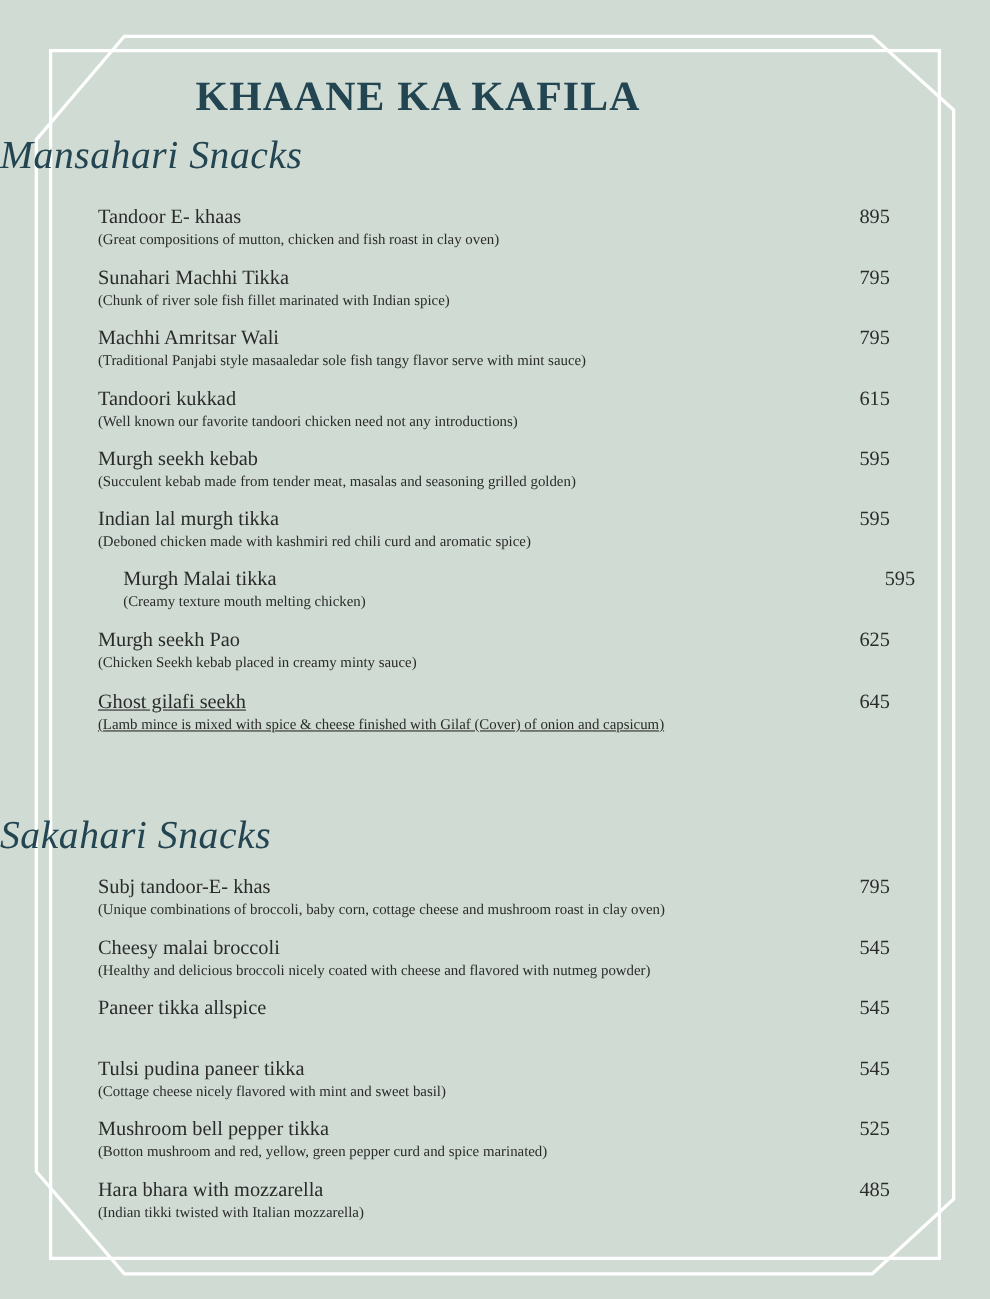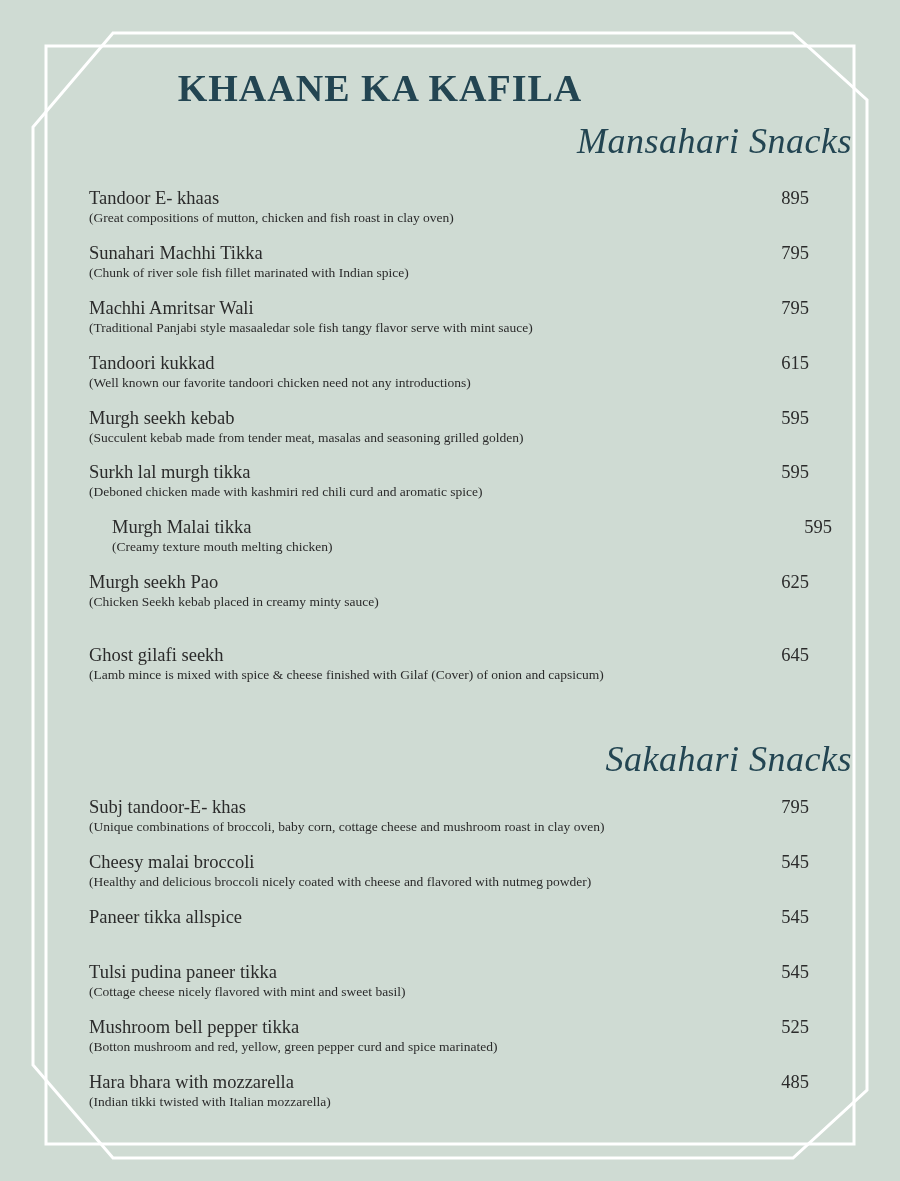--- a/index.html
+++ b/index.html
@@ -1,19 +1,19 @@
 <!DOCTYPE html>
 <html><head>
 <meta charset="utf-8">
 <style>
   html, body { margin:0; padding:0; }
   body { width:900px; height:1181px; background:#cfdbd3; position:relative; overflow:hidden; font-family:"DejaVu Serif", "Liberation Serif", serif; color:#2b2b2b; }
   svg.frame { position:absolute; left:0; top:0; width:900px; height:1181px; pointer-events:none; }
   .title { position:absolute; left:0; width:760px; text-align:center; top:66px; font-family:"Liberation Serif", serif; font-weight:bold; font-size:38px; letter-spacing:1px; color:#234552; }
-  .section-title { position:absolute; left:0; width:852px; text-align:right; font-family:"Liberation Serif", serif; font-style:italic; font-size:36px; color:#234552; letter-spacing:0.5px; }
+  .section-title { position:absolute; left:0; width:852px; text-align:left; font-family:"Liberation Serif", serif; font-style:italic; font-size:36px; color:#234552; letter-spacing:0.5px; }
   .item { position:absolute; left:89px; width:720px; }
   .item .name { font-family:"Liberation Serif", serif; font-size:18.5px; color:#2b2b2b; line-height:22px; }
   .item .desc { font-family:"Liberation Serif", serif; font-size:13.5px; color:#2b2b2b; line-height:18px; }
   .item .price { position:absolute; right:0; top:0; font-family:"Liberation Serif", serif; font-size:18.5px; line-height:22px; color:#2b2b2b; }
 </style>
 </head>
 <body>
 
 <svg class="frame" viewBox="0 0 900 1181">
   <rect x="46" y="46" width="808" height="1098" fill="none" stroke="#ffffff" stroke-width="3"></rect>
@@ -43,35 +43,35 @@
   <div class="name">Tandoori kukkad</div>
   <div class="desc">(Well known our favorite tandoori chicken need not any introductions)</div>
   <div class="price">615</div>
 </div>
 <div class="item" style="top:407px;">
   <div class="name">Murgh seekh kebab</div>
   <div class="desc">(Succulent kebab made from tender meat, masalas and seasoning grilled golden)</div>
   <div class="price">595</div>
 </div>
 <div class="item" style="top:461px;">
-  <div class="name">Surkh lal murgh tikka</div>
+  <div class="name">Indian lal murgh tikka</div>
   <div class="desc">(Deboned chicken made with kashmiri red chili curd and aromatic spice)</div>
   <div class="price">595</div>
 </div>
 <div class="item" style="top:516px;margin-left:23px;">
   <div class="name">Murgh Malai tikka</div>
   <div class="desc">(Creamy texture mouth melting chicken)</div>
   <div class="price">595</div>
 </div>
 <div class="item" style="top:571px;">
   <div class="name">Murgh seekh Pao</div>
   <div class="desc">(Chicken Seekh kebab placed in creamy minty sauce)</div>
   <div class="price">625</div>
 </div>
-<div class="item" style="top:644px;">
+<div class="item" style="top:628px;text-decoration:underline;">
   <div class="name">Ghost gilafi seekh</div>
   <div class="desc">(Lamb mince is mixed with spice &amp; cheese finished with Gilaf (Cover) of onion and capsicum)</div>
   <div class="price">645</div>
 </div>
 
 <div class="section-title" style="top:738px;font-style:italic;">Sakahari  Snacks</div>
 
 <div class="item" style="top:796px;">
   <div class="name">Subj tandoor-E- khas</div>
   <div class="desc">(Unique combinations of broccoli, baby corn, cottage cheese and mushroom roast in clay oven)</div>

